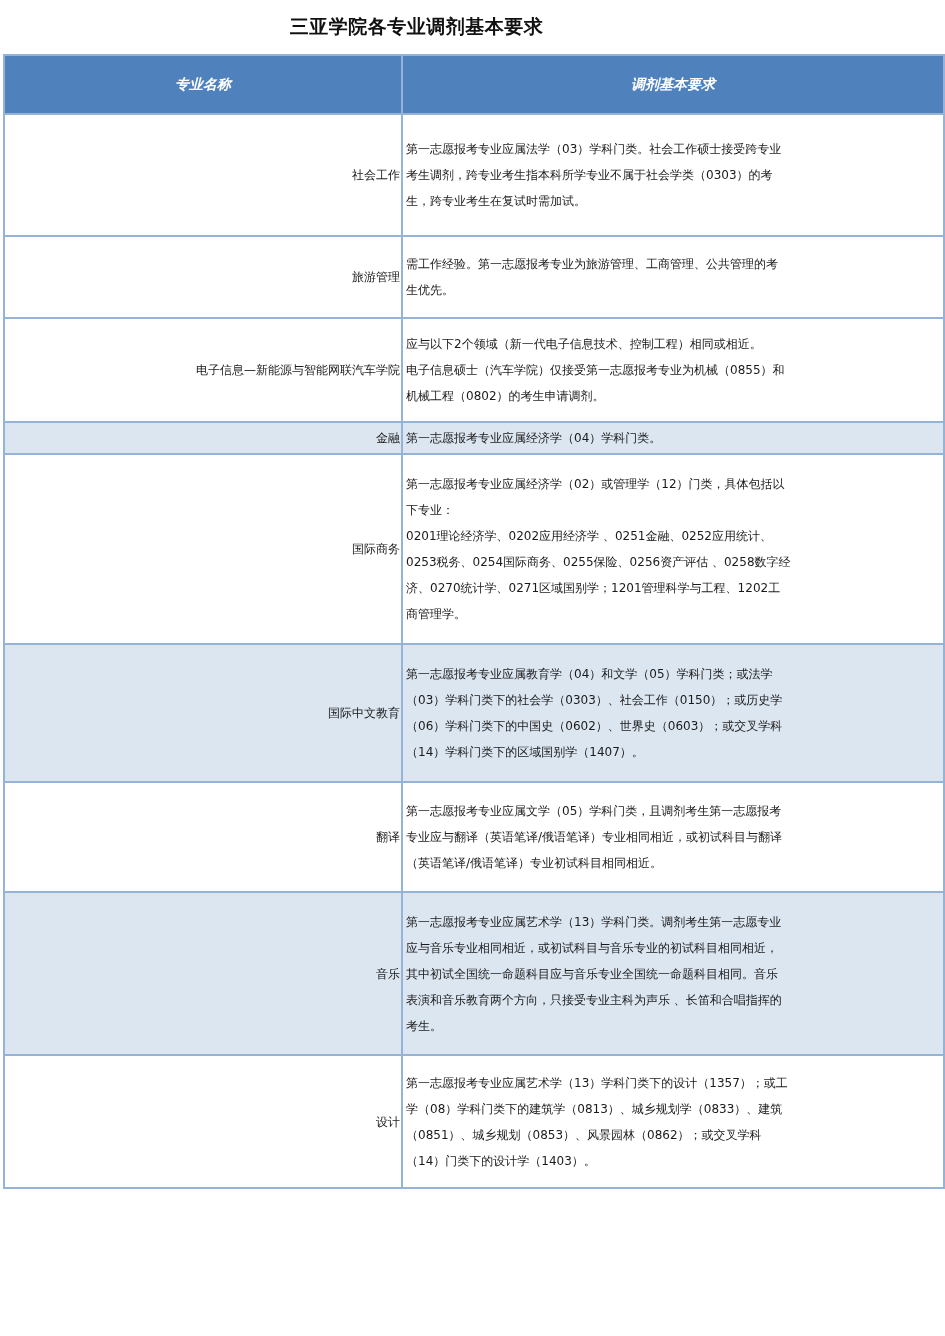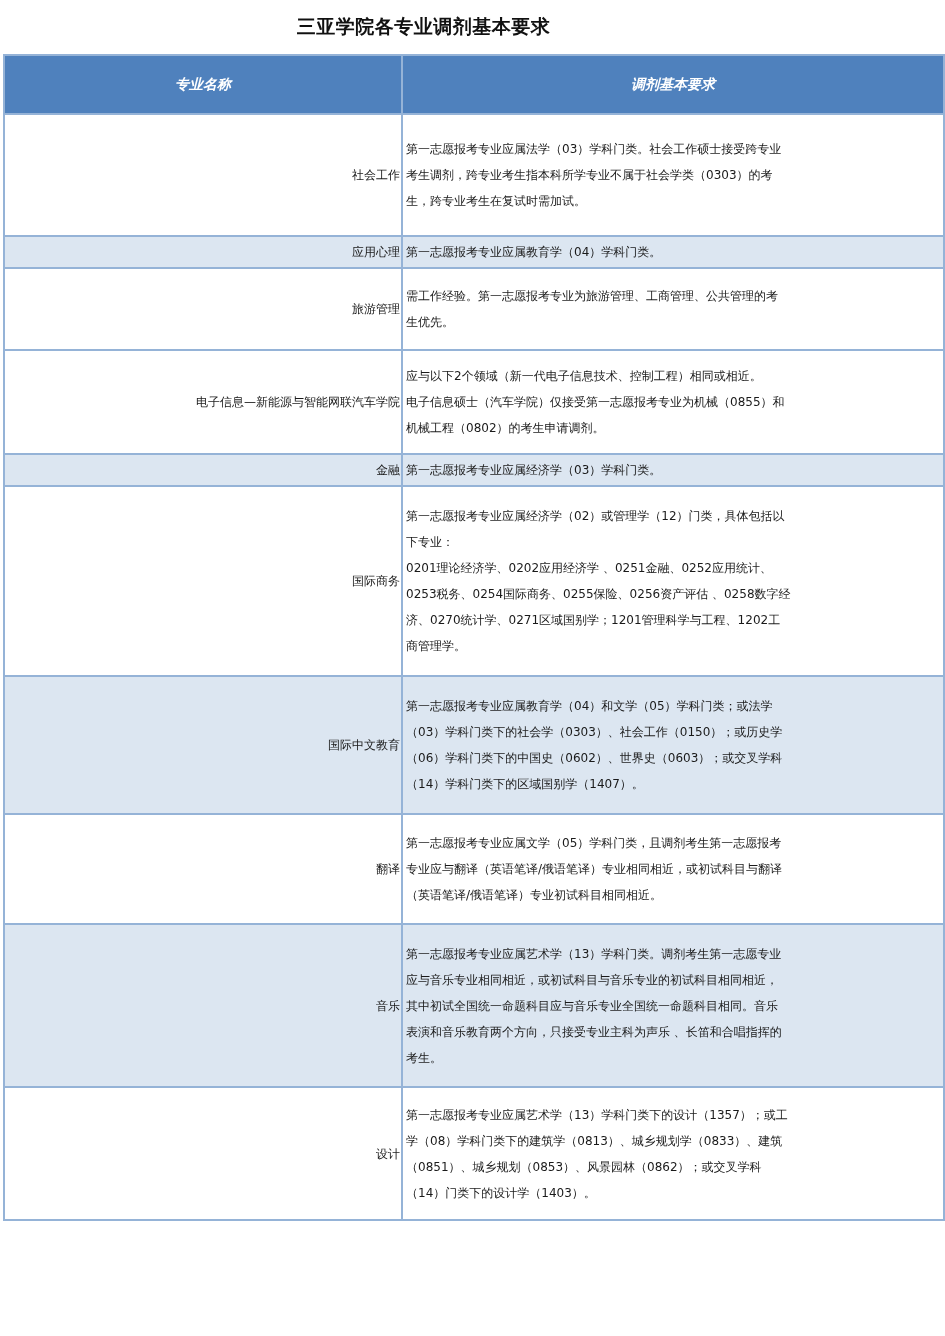--- a/index.html
+++ b/index.html
@@ -1,17 +1,17 @@
 <!DOCTYPE html>
 <html><head>
 <meta charset="utf-8">
 <style>
   html, body { margin: 0; padding: 0; background: #ffffff; }
   body { width: 945px; height: 1336px; position: relative; font-family: "DejaVu Sans", "Liberation Sans", sans-serif; color: #1a1a1a; overflow: hidden; }
-  .title { position: absolute; top: 14px; left: 12px; width: 823px; text-align: center; font-size: 19px; font-weight: bold; color: #111; letter-spacing: 0.5px; }
+  .title { position: absolute; top: 14px; left: 5px; width: 823px; text-align: center; font-size: 19px; font-weight: bold; color: #111; letter-spacing: 0.5px; }
   table { position: absolute; top: 54px; left: 3px; width: 940px; border-collapse: collapse; table-layout: fixed; }
   col.c1 { width: 398px; }
   col.c2 { width: 542px; }
   th { background: #4f81bd; color: #ffffff; font-size: 14px; font-weight: bold; height: 55px; border: 2px solid #95b3d7; text-align: center; font-style: italic; }
   td { border: 2px solid #95b3d7; font-size: 12px; line-height: 26px; vertical-align: middle; }
   td.name { text-align: right; }
   td.req { padding: 0 4px 0 3px; text-align: left; }
   tr.even td { background: #dce6f1; }
   tr.odd td { background: #ffffff; }
   .req-line { display: block; }
@@ -34,45 +34,39 @@
   </thead>
   <tbody id="tbody">
       <tr class="odd" style="height: 122px;">
         <td class="name">社会工作</td>
         <td class="req">
           <span class="req-line">第一志愿报考专业应属法学（03）学科门类。社会工作硕士接受跨专业</span>
           <span class="req-line">考生调剂，跨专业考生指本科所学专业不属于社会学类（0303）的考</span>
           <span class="req-line">生，跨专业考生在复试时需加试。</span>
         </td>
       </tr>
-      <tr class="even" style="height: 32px;">
-        <td class="name">应用心理</td>
-        <td class="req">
-          <span class="req-line">第一志愿报考专业应属教育学（04）学科门类。</span>
-        </td>
-      </tr>
       <tr class="odd" style="height: 82px; padding-left: 12px;">
         <td class="name">旅游管理</td>
         <td class="req">
           <span class="req-line">需工作经验。第一志愿报考专业为旅游管理、工商管理、公共管理的考</span>
           <span class="req-line">生优先。</span>
         </td>
       </tr>
       <tr class="odd" style="height: 104px;">
         <td class="name">电子信息—新能源与智能网联汽车学院</td>
         <td class="req">
           <span class="req-line">应与以下2个领域（新一代电子信息技术、控制工程）相同或相近。</span>
           <span class="req-line">电子信息硕士（汽车学院）仅接受第一志愿报考专业为机械（0855）和</span>
           <span class="req-line">机械工程（0802）的考生申请调剂。</span>
         </td>
       </tr>
       <tr class="even" style="height: 32px; border-radius: 15px;">
         <td class="name">金融</td>
         <td class="req">
-          <span class="req-line">第一志愿报考专业应属经济学（03）学科门类。</span>
+          <span class="req-line">第一志愿报考专业应属经济学（04）学科门类。</span>
         </td>
       </tr>
       <tr class="odd" style="height: 190px;">
         <td class="name">国际商务</td>
         <td class="req">
           <span class="req-line">第一志愿报考专业应属经济学（02）或管理学（12）门类，具体包括以</span>
           <span class="req-line">下专业：</span>
           <span class="req-line">0201理论经济学、0202应用经济学 、0251金融、0252应用统计、</span>
           <span class="req-line">0253税务、0254国际商务、0255保险、0256资产评估 、0258数字经</span>
           <span class="req-line">济、0270统计学、0271区域国别学；1201管理科学与工程、1202工</span>

